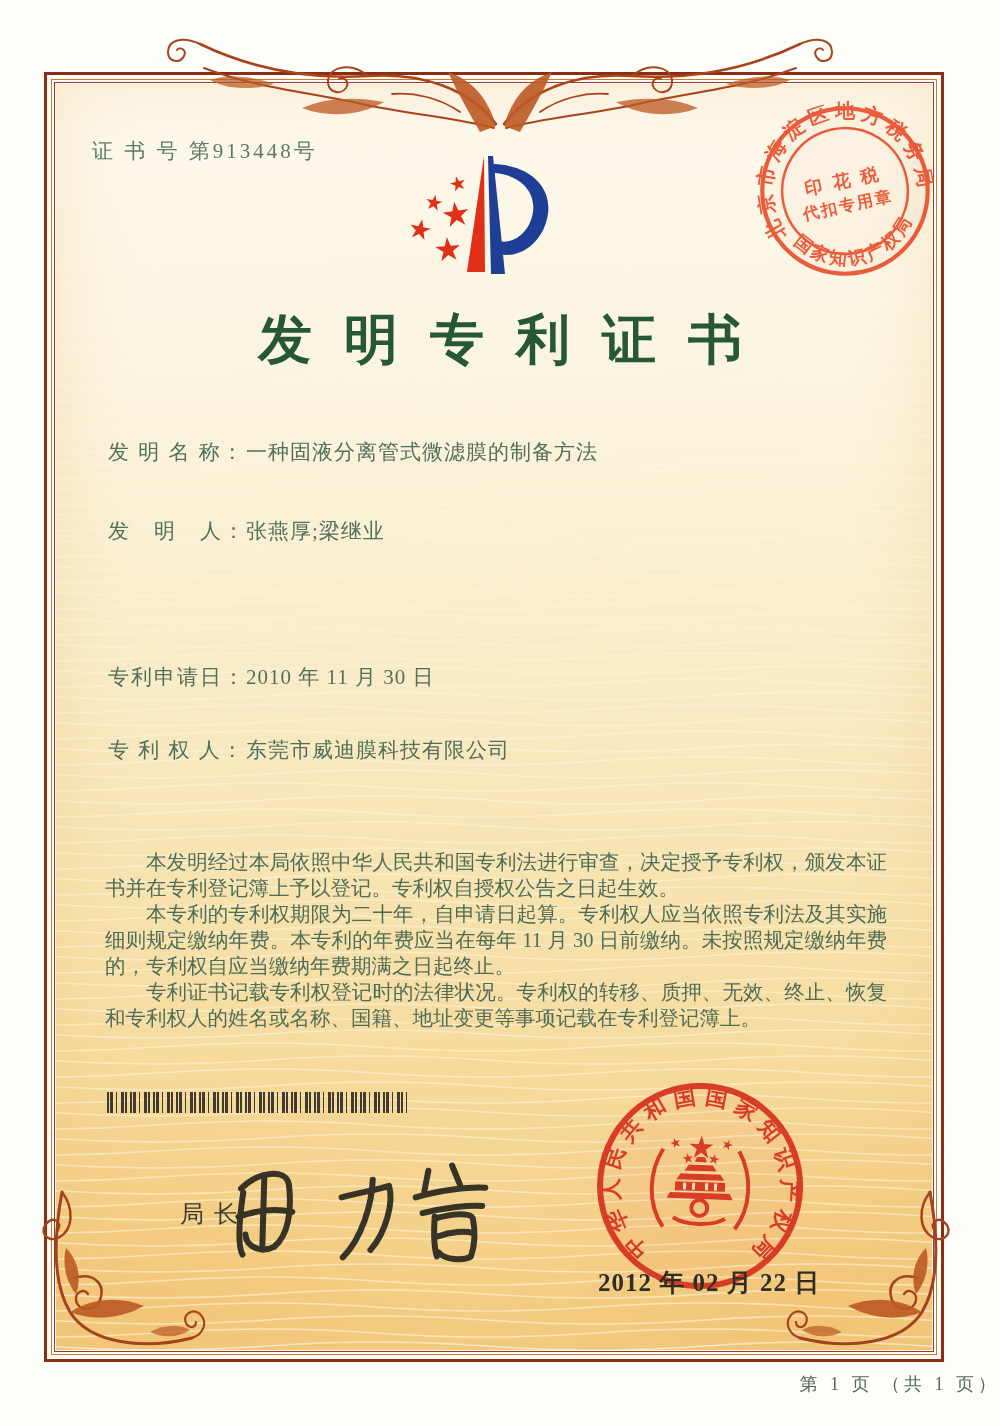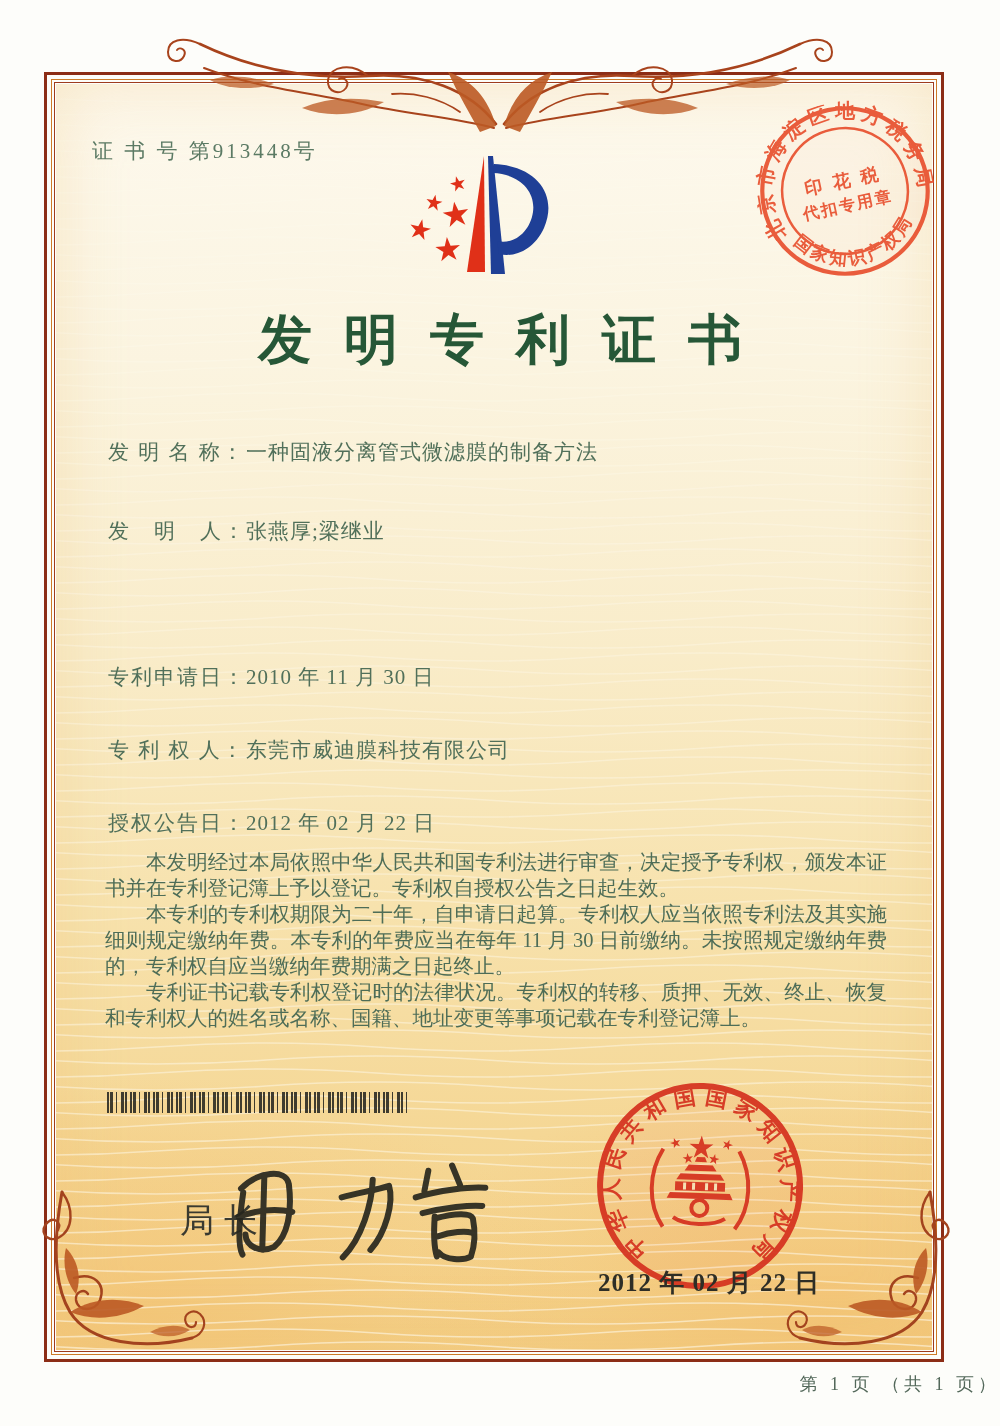--- a/index.html
+++ b/index.html
@@ -29,21 +29,21 @@
   .fieldrow .val{letter-spacing:1px;}
   .r1{top:438px}.r2{top:517px}.r3{top:592px}.r4{top:663px}.r5{top:736px}.r6{top:809px}
   .paras{left:105px;top:849px;width:782px;font-size:20.5px;line-height:26px;
          color:#4e6d57;text-align:justify;}
   .paras p{margin:0;text-indent:2em;}
   .barcode{left:107px;top:1092px;width:300px;height:21px;opacity:.88;
      background:repeating-linear-gradient(90deg,
        #262620 0 2px,transparent 2px 3px,#262620 3px 6px,transparent 6px 9px,
        #262620 9px 10px,transparent 10px 14px,#262620 14px 17px,transparent 17px 18px,
        #262620 18px 20px,transparent 20px 23px);}
-  .director{left:180px;top:1198px;font-size:34px;letter-spacing:10px;color:#3a3a30;}
+  .director{left:180px;top:1198px;font-size:24px;letter-spacing:10px;color:#3a3a30;}
   .sealdate{left:598px;top:1266px;font-size:25px;letter-spacing:1px;color:#2e2e26;font-weight:bold;}
   .footer{left:0;right:0;top:1372px;text-align:right;font-size:18px;letter-spacing:4px;color:#53685a;}
   .sr{position:absolute;width:1px;height:1px;overflow:hidden;clip-path:inset(50%);}
 </style>
 </head>
 <body>
 
 <div class="sheet">
 
   <div class="paper">
@@ -232,23 +232,20 @@
   </div>
   <div class="abs fieldrow r2">
     <span class="lbl">发　明　人：</span><span class="val">张燕厚;梁继业</span>
   </div>
   <div class="abs fieldrow r4">
     <span class="lbl">专利申请日：</span><span class="val">2010 年 11 月 30 日</span>
   </div>
   <div class="abs fieldrow r5">
     <span class="lbl">专 利 权 人：</span><span class="val">东莞市威迪膜科技有限公司</span>
   </div>
-  <div class="abs fieldrow r6">
-    <span class="lbl">授权公告日：</span><span class="val">2012 年 02 月 22 日</span>
-  </div>
 
   <div class="abs paras">
     <p>本发明经过本局依照中华人民共和国专利法进行审查，决定授予专利权，颁发本证书并在专利登记簿上予以登记。专利权自授权公告之日起生效。</p>
     <p>本专利的专利权期限为二十年，自申请日起算。专利权人应当依照专利法及其实施细则规定缴纳年费。本专利的年费应当在每年 11 月 30 日前缴纳。未按照规定缴纳年费的，专利权自应当缴纳年费期满之日起终止。</p>
     <p>专利证书记载专利权登记时的法律状况。专利权的转移、质押、无效、终止、恢复和专利权人的姓名或名称、国籍、地址变更等事项记载在专利登记簿上。</p>
   </div>
 
   <div class="abs barcode"></div>
 
   <div class="abs director">局长</div>

